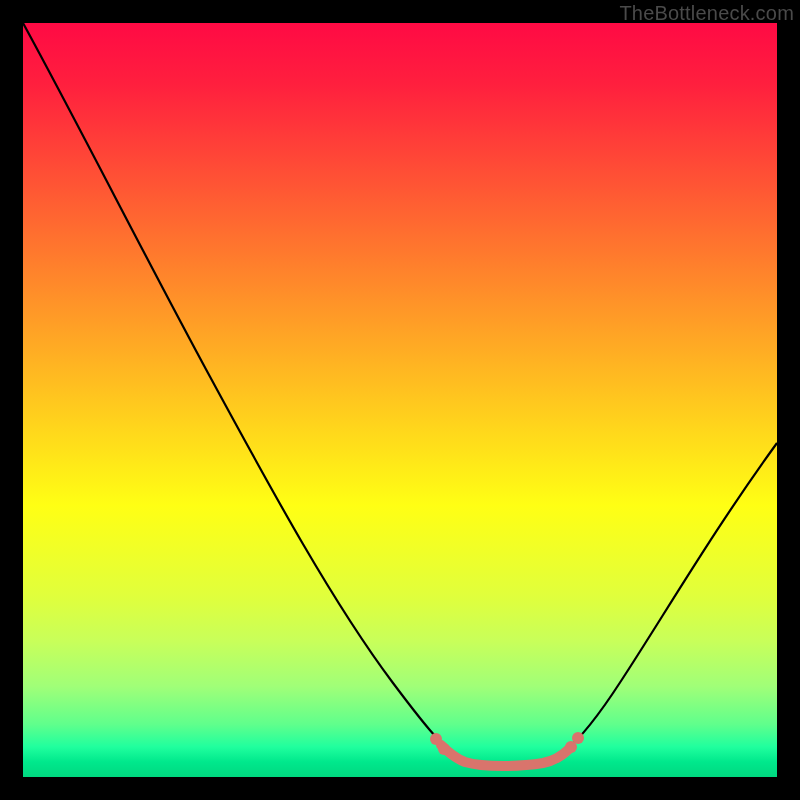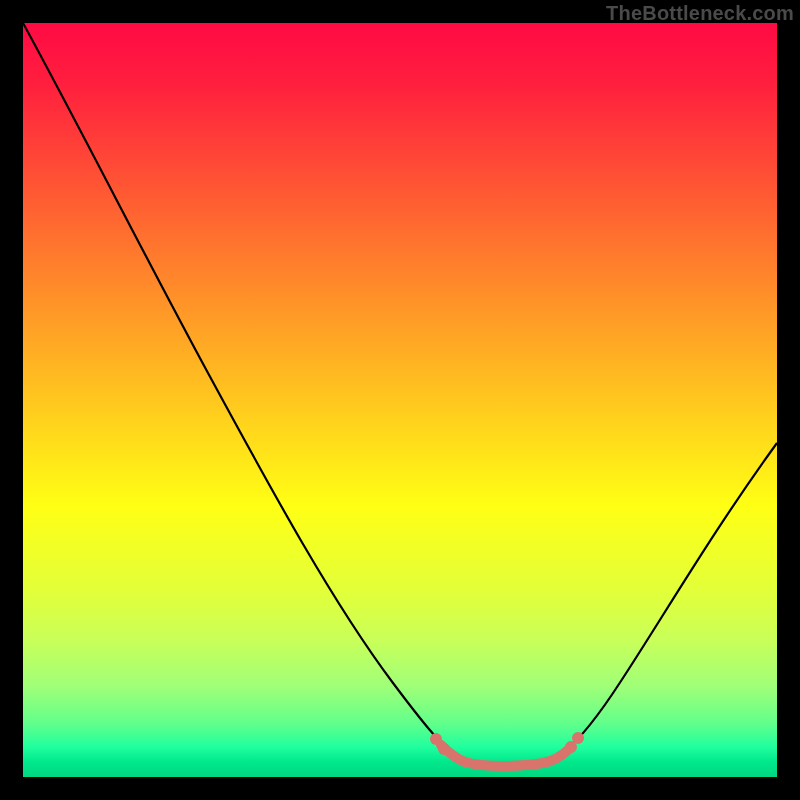--- a/index.html
+++ b/index.html
@@ -44,21 +44,21 @@
       #00d880 100%
     );
   }
   .watermark {
     position: absolute;
     top: 2px;
     right: 6px;
     color: #4a4a4a;
     font-size: 20px;
     letter-spacing: 0.2px;
-    font-weight: 700;
+    font-weight: 400;
   }
   svg.curves {
     position: absolute;
     left: 0;
     top: 0;
     width: 754px;
     height: 754px;
     overflow: visible;
   }
   .curve-main {

